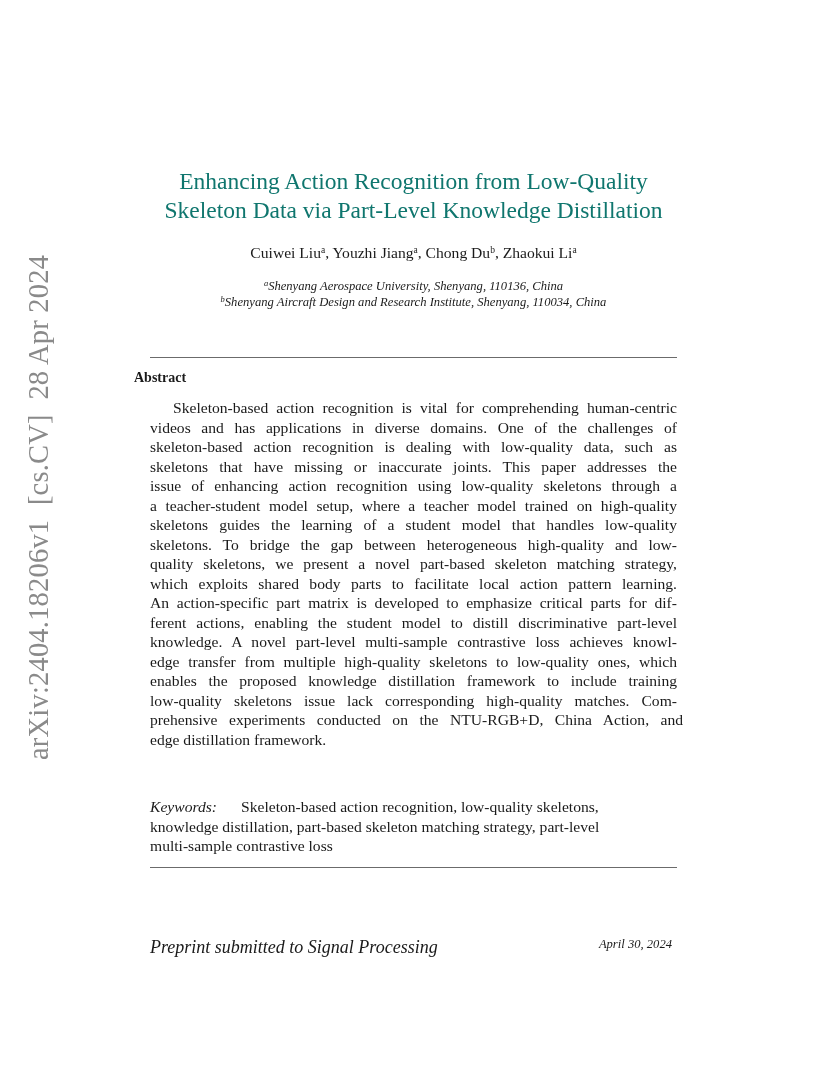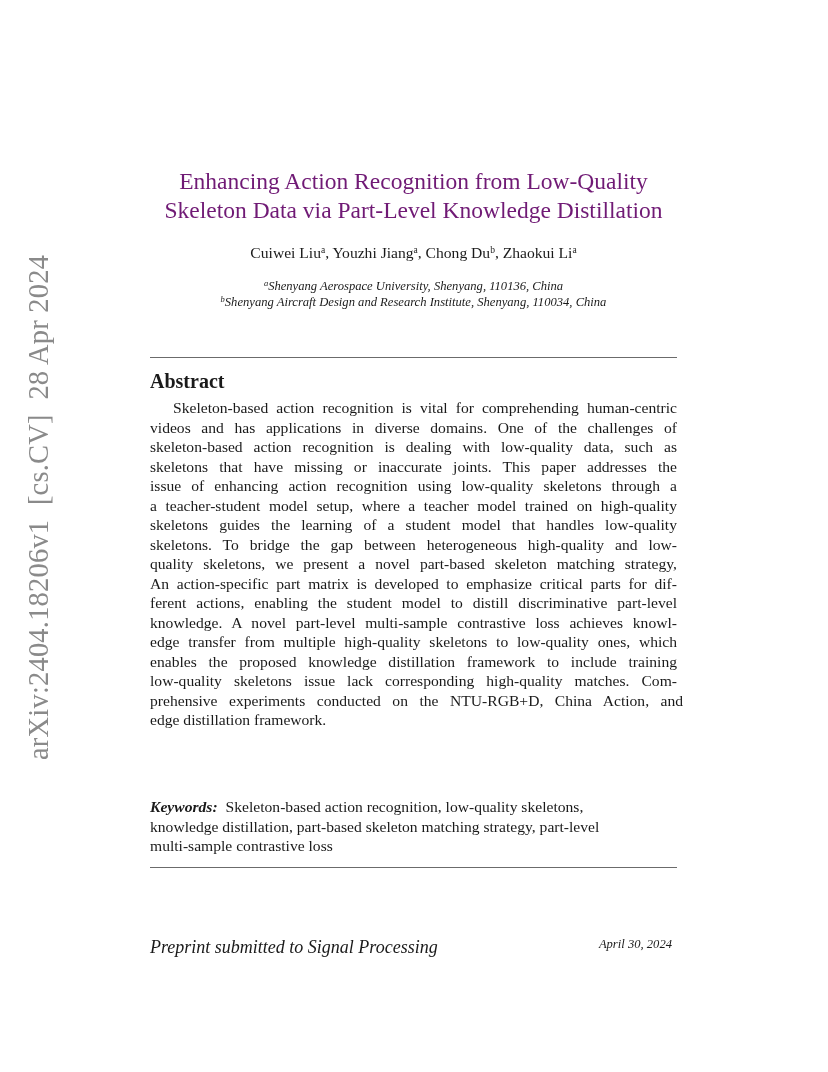--- a/index.html
+++ b/index.html
@@ -7,53 +7,53 @@
            font-family: "DejaVu Serif", "Liberation Serif", serif; color: #1a1a1a; }
     .arxiv-stamp {
       position: absolute; left: 24px; top: 760px;
       transform-origin: 0 0; transform: rotate(-90deg);
       font-family: "Liberation Serif", serif; font-size: 28.5px; color: #8a8a8a;
       white-space: pre; letter-spacing: 0.2px; line-height: 30px;
     }
     .title {
       position: absolute; left: 150px; width: 527px; top: 167px;
       text-align: center; font-family: "Liberation Serif", serif;
-      font-size: 23.5px; line-height: 29px; color: #701a75;
+      font-size: 23.5px; line-height: 29px; color: #0f766e;
     }
     .title div { white-space: nowrap; }
     .authors {
       position: absolute; left: 150px; width: 527px; top: 243px;
       text-align: center; font-family: "Liberation Serif", serif;
       font-size: 15.6px; line-height: 20px; white-space: nowrap;
     }
     .authors sup { font-size: 9.5px; vertical-align: 5px; line-height: 0; }
     .affils {
       position: absolute; left: 150px; width: 527px; top: 278px;
       text-align: center; font-family: "Liberation Serif", serif; font-style: italic;
       font-size: 12.6px; line-height: 16px;
     }
     .affils div { white-space: nowrap; }
     .affils sup { font-size: 8.5px; vertical-align: 4px; line-height: 0; }
     .rule { position: absolute; left: 150px; width: 527px; height: 1px; background: #6b6b6b; }
     .abstract-heading {
-      position: absolute; left: 150px; top: 370px;
-      font-family: "Liberation Serif", serif; font-weight: bold; font-size: 20px;
+      position: absolute; left: 134px; top: 370px;
+      font-family: "Liberation Serif", serif; font-weight: bold; font-size: 14px;
     }
     .abstract-body {
       position: absolute; left: 150px; width: 527px; top: 398px;
       font-family: "Liberation Serif", serif; font-size: 15.6px; line-height: 19.5px;
     }
     .line { display: block; text-align: justify; text-align-last: justify; white-space: nowrap; height: 19.5px; }
     .line.last { text-align-last: left; }
     .line.indent { padding-left: 23px; }
     .keywords {
       position: absolute; left: 150px; width: 527px; top: 797px;
       font-family: "Liberation Serif", serif; font-size: 15.6px; line-height: 19.5px;
     }
-    .keywords .kw-label { font-style: italic; margin-right: 8px; font-weight: bold; }
+    .keywords .kw-label { font-style: italic; margin-right: 24px; }
     .kline { display: block; white-space: nowrap; height: 19.5px; }
     .footer-left {
       position: absolute; left: 150px; top: 937px;
       font-family: "Liberation Serif", serif; font-style: italic; font-size: 18px;
     }
     .footer-right {
       position: absolute; right: 156px; top: 937px;
       font-family: "Liberation Serif", serif; font-style: italic; font-size: 12.6px;
     }
   </style>
@@ -83,20 +83,21 @@
 <div class="abstract-body" id="abstract-body">
     <span class="line indent" style="display: block; width: auto; word-spacing: 4.13839px;">Skeleton-based action recognition is vital for comprehending human-centric</span>
     <span class="line" style="display: block; width: auto; word-spacing: 6.16927px;">videos and has applications in diverse domains.  One of the challenges of</span>
     <span class="line" style="display: block; width: auto; word-spacing: 6.97396px;">skeleton-based action recognition is dealing with low-quality data, such as</span>
     <span class="line" style="display: block; width: auto; word-spacing: 6.55824px;">skeletons that have missing or inaccurate joints.  This paper addresses the</span>
     <span class="line" style="display: block; width: auto; word-spacing: 6.15278px;">issue of enhancing action recognition using low-quality skeletons through a</span>
     <span class="line" style="display: block; width: auto; word-spacing: 4.625px;">a teacher-student model setup, where a teacher model trained on high-quality</span>
     <span class="line" style="display: block; width: auto; word-spacing: 7.22813px;">skeletons guides the learning of a student model that handles low-quality</span>
     <span class="line" style="display: block; width: auto; word-spacing: 6.32812px;">skeletons.  To bridge the gap between heterogeneous high-quality and low-</span>
     <span class="line" style="display: block; width: auto; word-spacing: 6.07812px;">quality skeletons, we present a novel part-based skeleton matching strategy,</span>
+    <span class="line" style="display: block; width: auto; word-spacing: 6.49688px;">which exploits shared body parts to facilitate local action pattern learning.</span>
     <span class="line" style="display: block; width: auto; word-spacing: 3.78267px;">An action-specific part matrix is developed to emphasize critical parts for dif-</span>
     <span class="line" style="display: block; width: auto; word-spacing: 6.01215px;">ferent actions, enabling the student model to distill discriminative part-level</span>
     <span class="line" style="display: block; width: auto; word-spacing: 5.19271px;">knowledge.  A novel part-level multi-sample contrastive loss achieves knowl-</span>
     <span class="line" style="display: block; width: auto; word-spacing: 4.85417px;">edge transfer from multiple high-quality skeletons to low-quality ones, which</span>
     <span class="line" style="display: block; width: auto; word-spacing: 7.8457px;">enables the proposed knowledge distillation framework to include training</span>
     <span class="line" style="display: block; width: auto; word-spacing: 8.06055px;">low-quality skeletons issue lack corresponding high-quality matches.  Com-</span>
     <span class="line" style="display: block; width: auto; word-spacing: 7.61133px;">prehensive experiments conducted on the NTU-RGB+D, China Action, and</span>
     <span class="line last">edge distillation framework.</span>
   </div>
 

